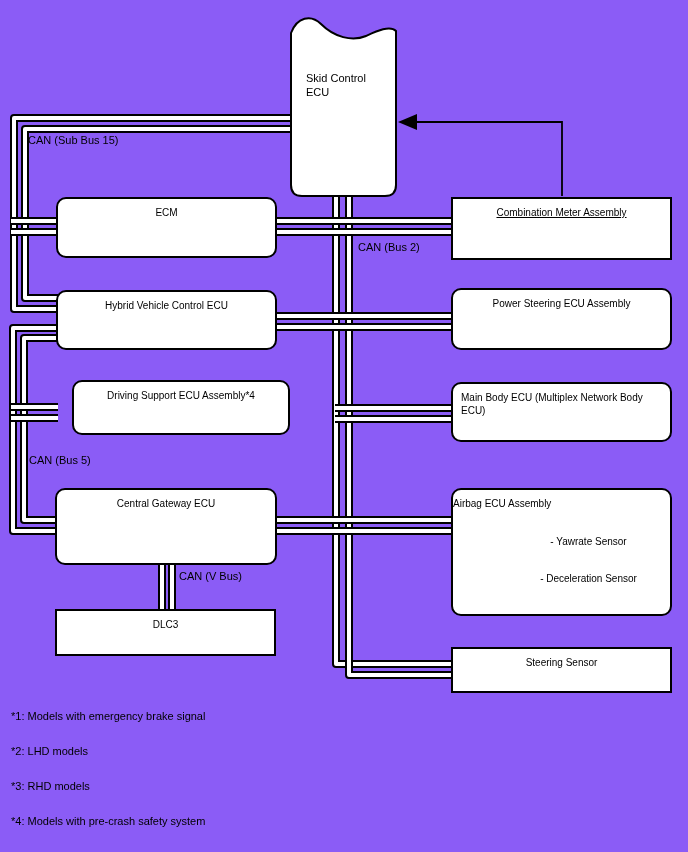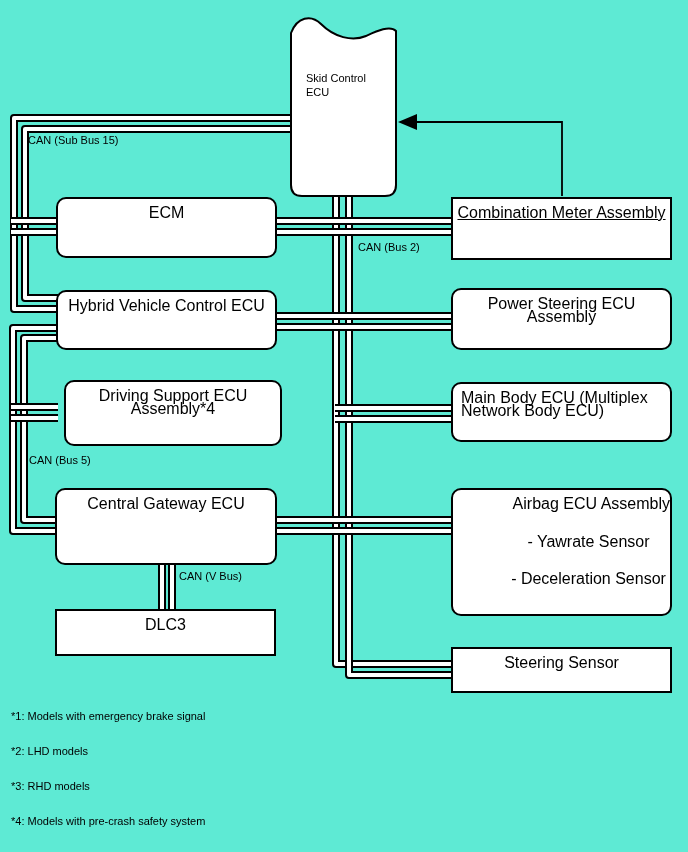--- a/index.html
+++ b/index.html
@@ -1,25 +1,25 @@
 <!DOCTYPE html>
 <html><head>
 <meta charset="utf-8">
 <style>
   html,body{margin:0;padding:0;background:#fff;}
-  .page{position:relative;width:688px;height:852px;background:#5eead4;overflow:hidden;
+  .page{position:relative;width:688px;height:852px;background:#8b5cf6;overflow:hidden;
         font-family:"Liberation Sans",sans-serif;color:#000;}
   svg.wires{position:absolute;left:0;top:0;z-index:1;}
   .tb{fill:none;stroke:#000;stroke-width:8;stroke-linejoin:round;}
   .tw{fill:none;stroke:#fff;stroke-width:4;stroke-linejoin:round;}
   .node{position:absolute;box-sizing:border-box;background:#fff;border:2px solid #000;
-        z-index:2;font-size:16px;line-height:13px;text-align:center;padding-top:7px;}
+        z-index:2;font-size:10px;line-height:13px;text-align:center;padding-top:7px;}
   .rounded{border-radius:10px;}
   .left-text{text-align:left;padding-left:8px;padding-right:8px;}
-  .airbag-title{text-align:right;}
+  .airbag-title{text-align:left;}
   .airbag-item{text-align:center;padding-left:54px;margin-top:25px;}
   .skid-label{position:absolute;left:306px;top:71px;width:84px;z-index:3;
               font-size:11px;line-height:14px;text-align:left;}
   .buslabel{position:absolute;z-index:3;font-size:11px;line-height:12px;white-space:nowrap;}
   .lbl-sub15{left:28px;top:134px;}
   .lbl-bus2{left:358px;top:241px;}
   .lbl-bus5{left:29px;top:454px;text-align:right;}
   .lbl-vbus{left:179px;top:570px;}
   .footnotes{position:absolute;left:11px;top:711px;z-index:3;font-size:11px;line-height:11px;}
   .footnote{margin-bottom:24px;white-space:nowrap;}
@@ -130,21 +130,21 @@
 
     <path d="M291,33C297,17 311,14 321,24C334,37 352,42 366,36C377,31 390,25 396,31L396,185Q396,196 385,196L302,196Q291,196 291,185Z" fill="#fff" stroke="#000" stroke-width="2"></path>
   </svg>
 
   <div class="skid-label">Skid Control ECU</div>
 
   <div class="node rounded" style="left:56px;top:197px;width:221px;height:61px;">ECM</div>
 
   <div class="node rounded" style="left:56px;top:290px;width:221px;height:60px;">Hybrid Vehicle Control ECU</div>
 
-  <div class="node rounded" style="left:64px;top:380px;width:218px;height:66px;">Driving Support ECU Assembly*4</div>
+  <div class="node rounded" style="left:72px;top:380px;width:218px;height:55px;">Driving Support ECU Assembly*4</div>
 
   <div class="node rounded" style="left:55px;top:488px;width:222px;height:77px;">Central Gateway ECU</div>
 
   <div class="node" style="left:55px;top:609px;width:221px;height:47px;">DLC3</div>
 
   <div class="node" style="left:451px;top:197px;width:221px;height:63px;text-decoration:underline;">Combination Meter Assembly</div>
 
   <div class="node rounded" style="left:451px;top:288px;width:221px;height:62px;">Power Steering ECU Assembly</div>
 
   <div class="node rounded left-text" style="left:451px;top:382px;width:221px;height:60px;">Main Body ECU (Multiplex Network Body ECU)</div>

